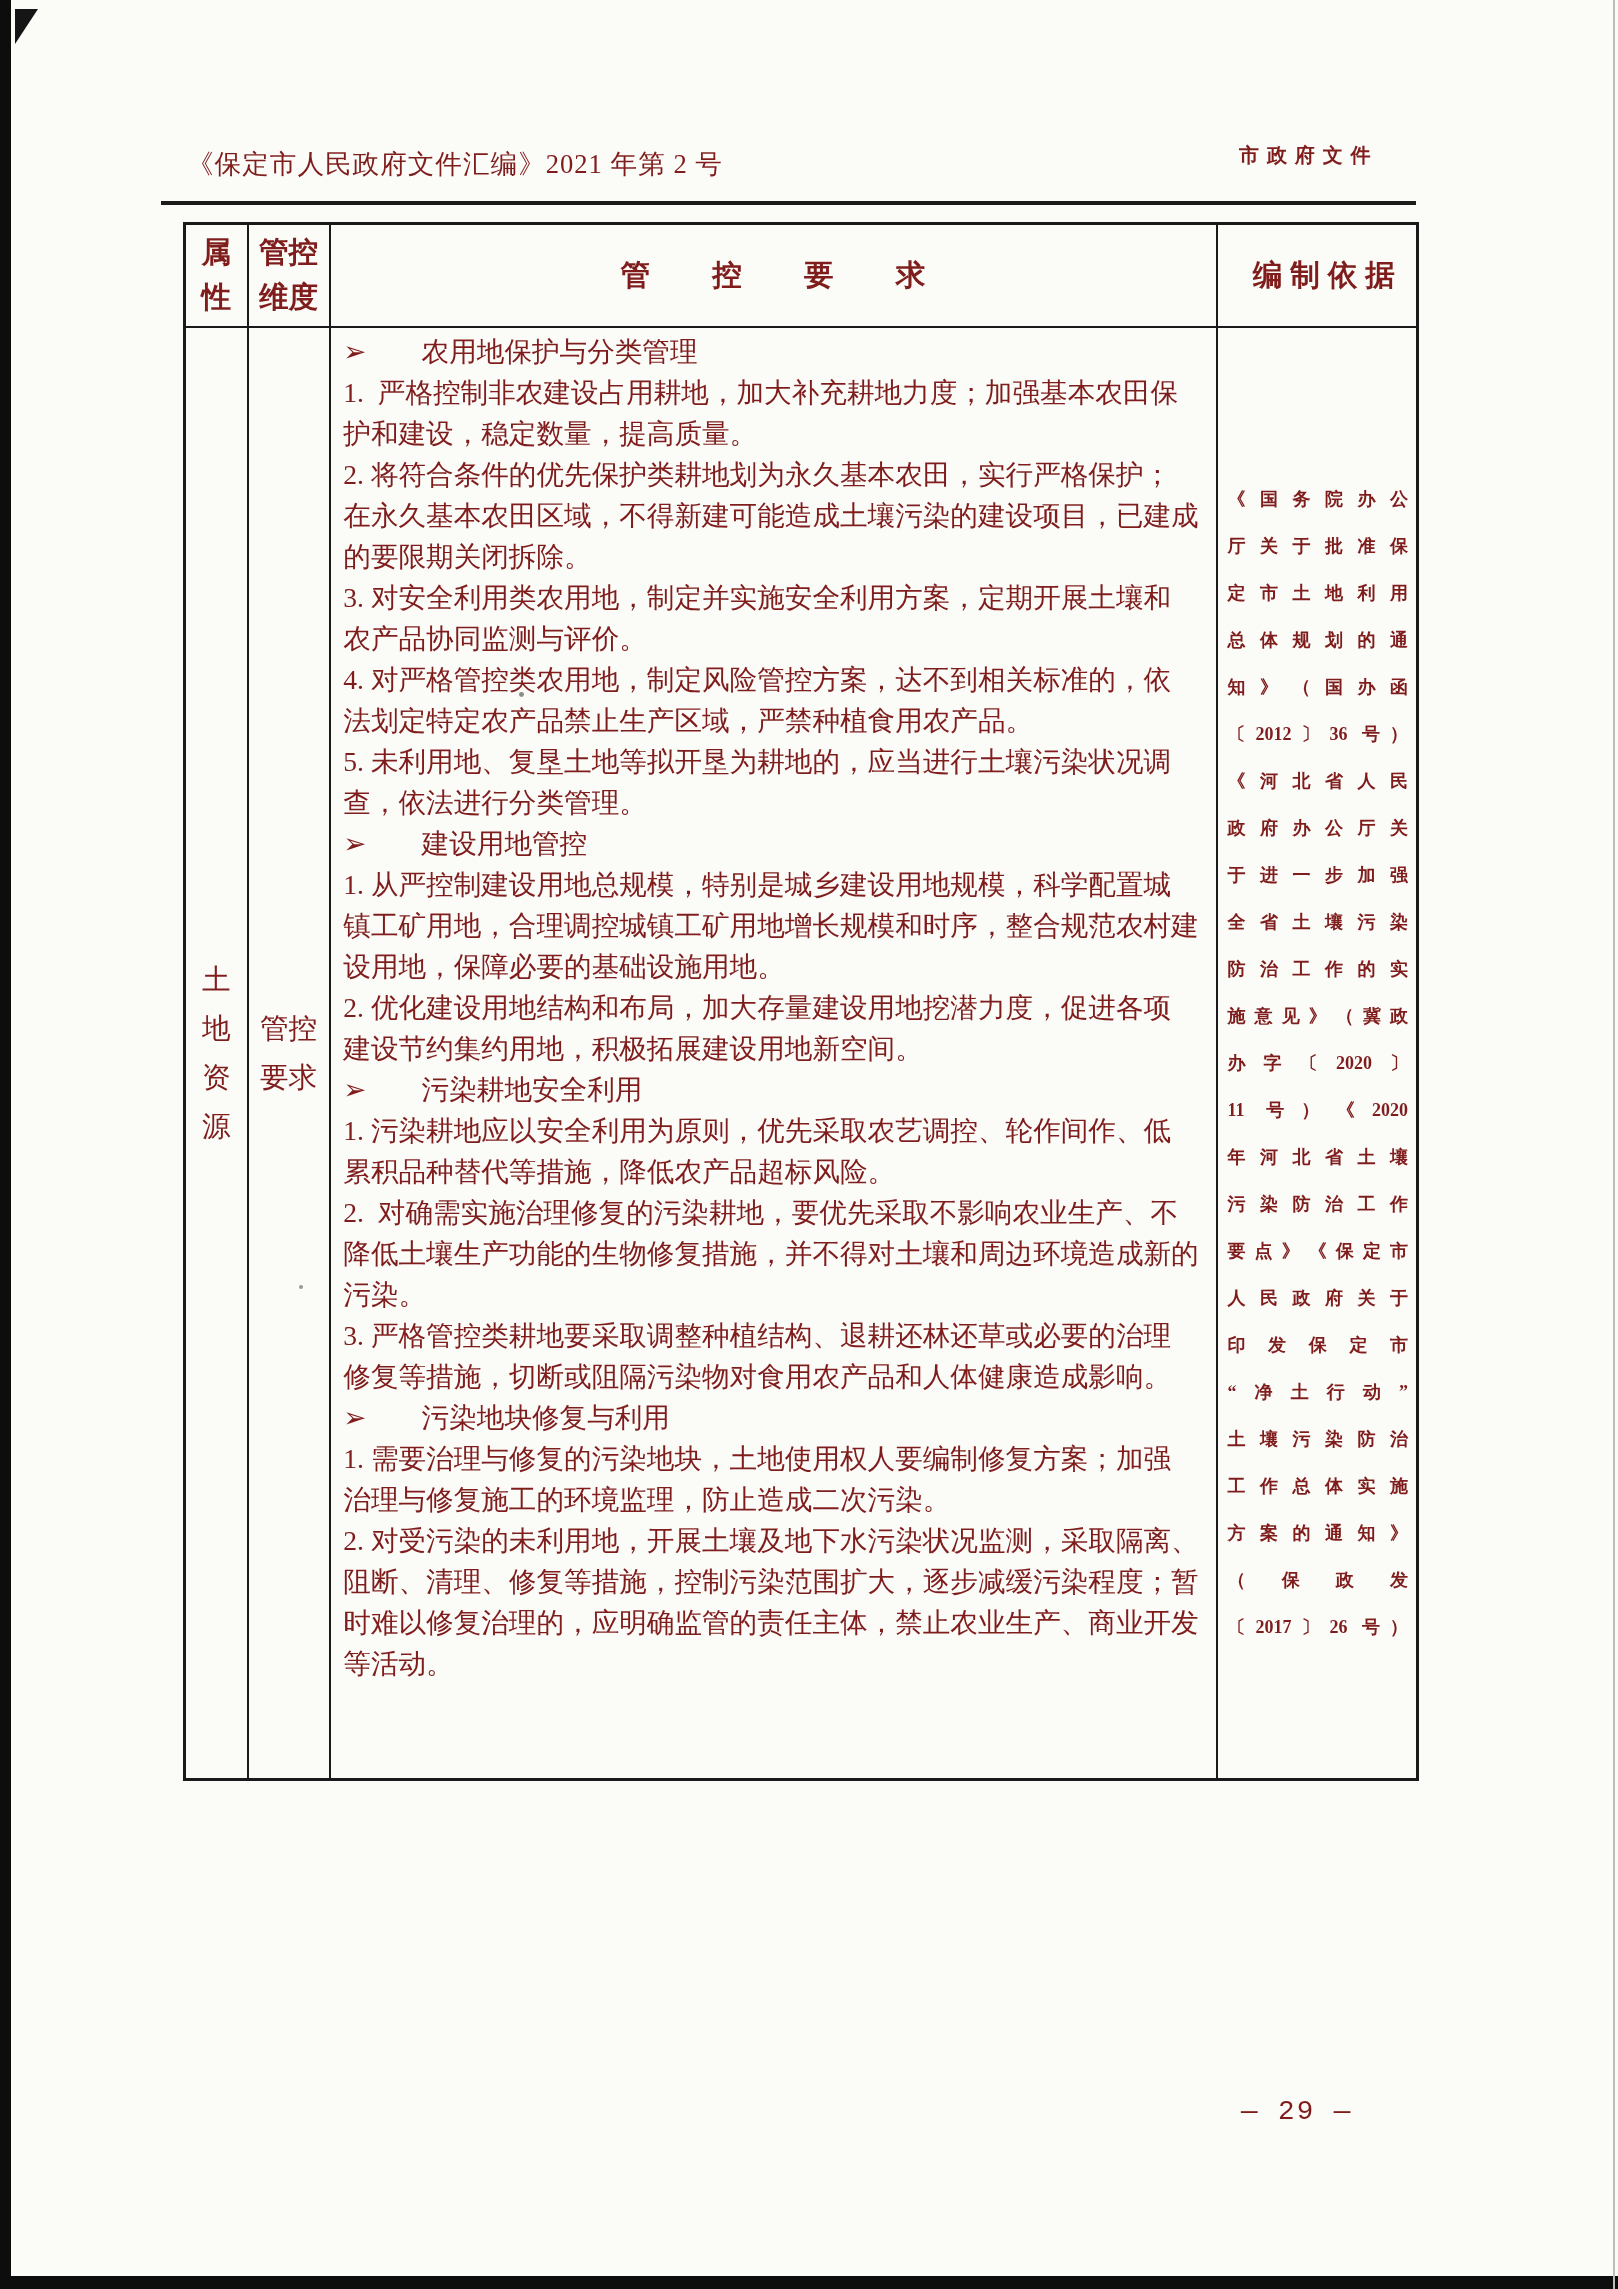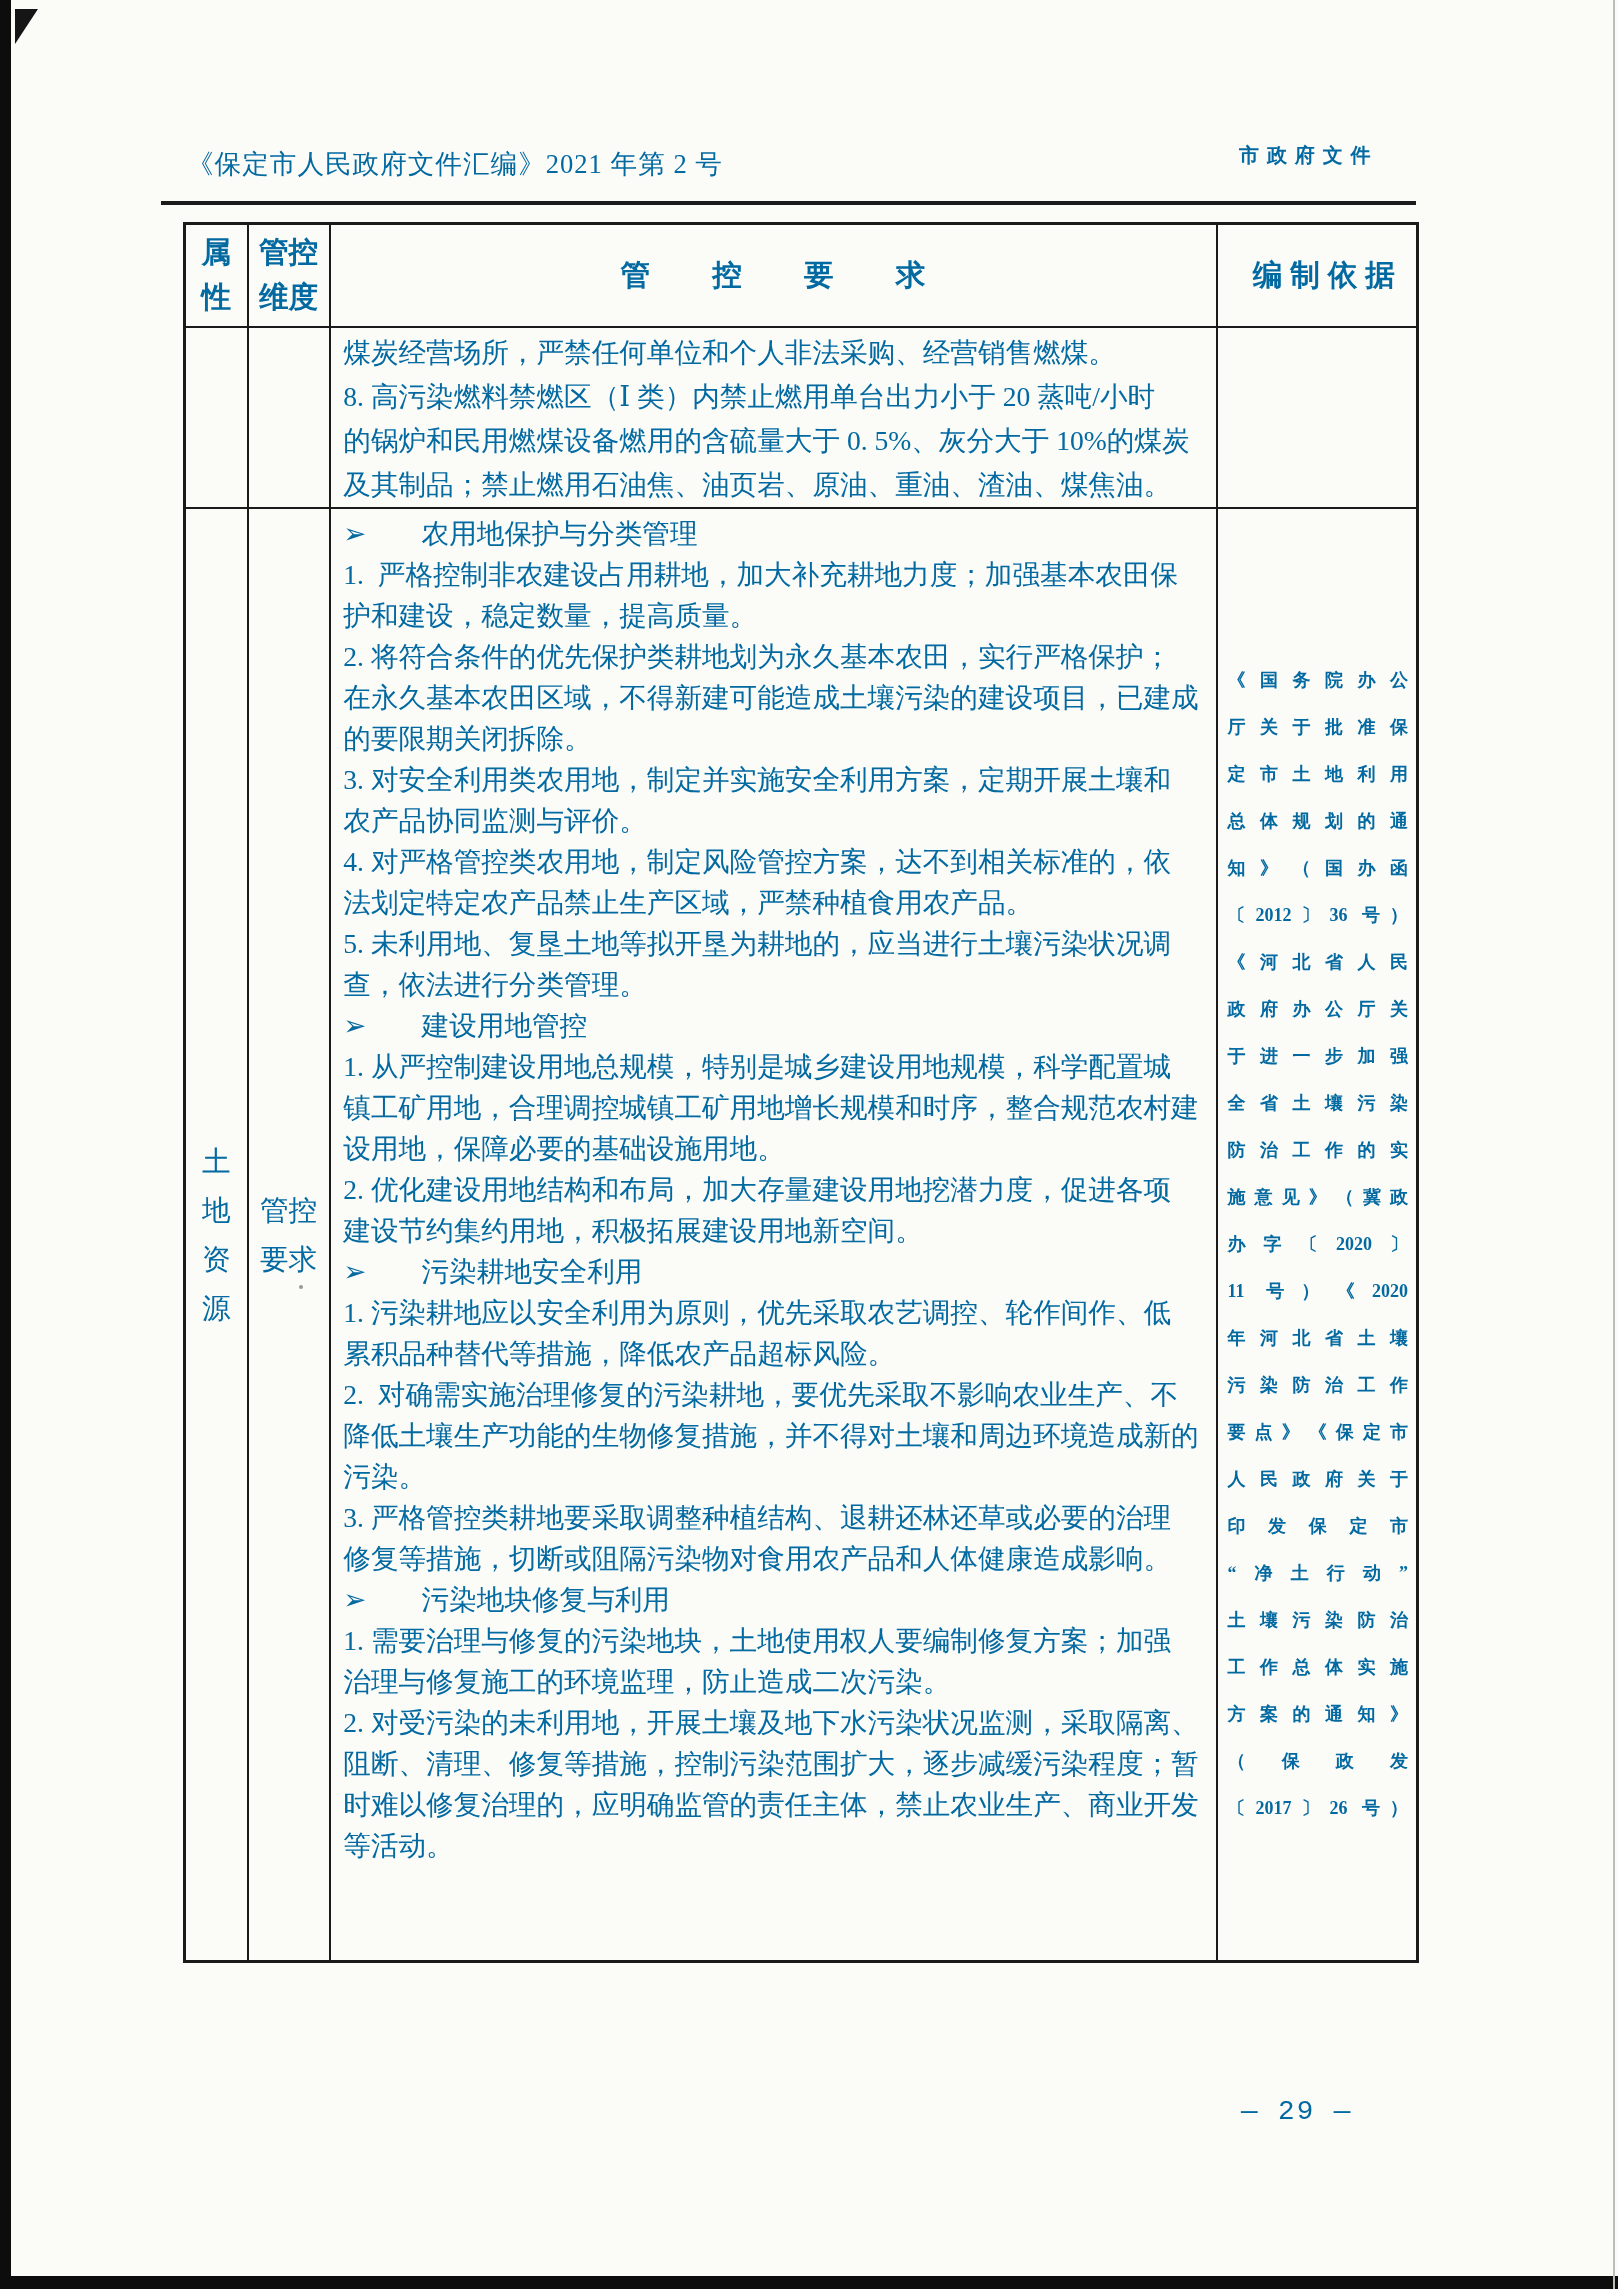--- a/index.html
+++ b/index.html
@@ -3,21 +3,21 @@
 <meta charset="utf-8">
 <style>
   html,body { margin:0; padding:0; background:#d9d9d6; }
   .page {
     position: relative;
     width: 1618px;
     height: 2289px;
     margin: 0 auto;
     background: #fbfbf8;
     font-family: "Liberation Serif", "DejaVu Serif", serif;
-    color: #0369a1;
+    color: #7f1d1d;
     overflow: hidden;
   }
   
   .edge-left   { position:absolute; left:0; top:0; width:10.8px; height:100%; background:#0d0d0d; }
   .edge-bottom { position:absolute; left:0; bottom:0; width:100%; height:12.8px; background:#0d0d0d; }
   .edge-right  { position:absolute; right:3px; top:0; width:2px; height:100%; background:#bdbdb8; }
   .corner-mark { position:absolute; left:14.8px; top:8.9px; width:0; height:0;
                  border-left:23.6px solid #151515; border-bottom:35px solid transparent; }
   .speck-a { position:absolute; left:519px; top:692px; width:4.9px; height:4.9px; border-radius:50%; background:#8d8d88; }
   .speck-b { position:absolute; left:299px; top:1285px; width:3.9px; height:3.9px; border-radius:50%; background:#9a9a94; }
@@ -95,33 +95,20 @@
             </div>
         </th>
         <th>
           <div class="spread">管控要求</div>
         </th>
         <th>
           <div class="basis-h">编制依据</div>
         </th>
       </tr>
 
-      <tr class="row-coal">
-        <td class="cell-attr"></td>
-        <td class="cell-dim"></td>
-        <td class="cell-req">
-          <div class="req-lines row1-lines">
-              <div class="line">煤炭经营场所，严禁任何单位和个人非法采购、经营销售燃煤。</div>
-              <div class="line">8. 高污染燃料禁燃区（Ⅰ 类）内禁止燃用单台出力小于 20 蒸吨/小时</div>
-              <div class="line">的锅炉和民用燃煤设备燃用的含硫量大于 0. 5%、灰分大于 10%的煤炭</div>
-              <div class="line">及其制品；禁止燃用石油焦、油页岩、原油、重油、渣油、煤焦油。</div>
-            </div>
-        </td>
-        <td class="cell-basis"></td>
-      </tr>
 
       <tr class="row-land">
         <td class="cell-attr">
           <div class="vstack">
               <div class="line">土</div>
               <div class="line">地</div>
               <div class="line">资</div>
               <div class="line">源</div>
             </div>
         </td>

